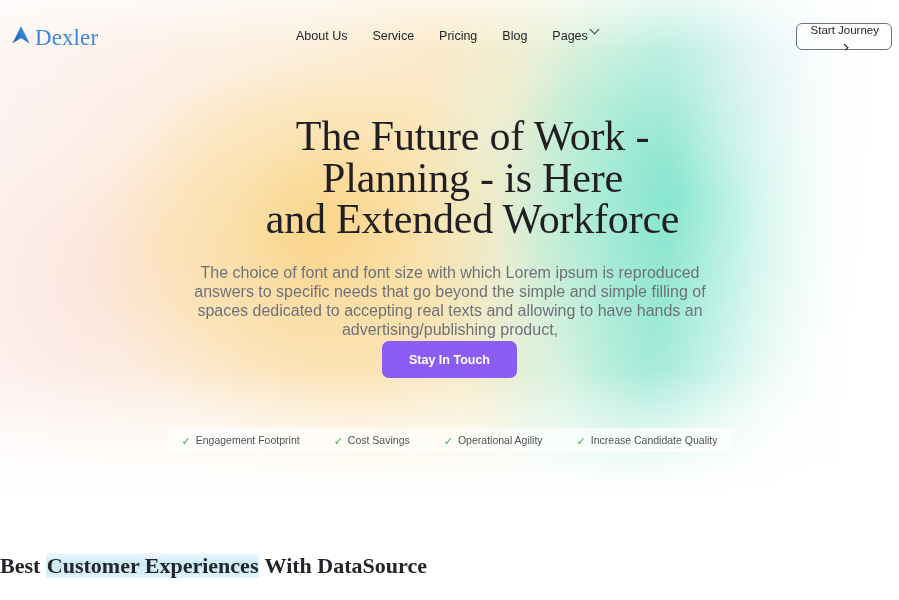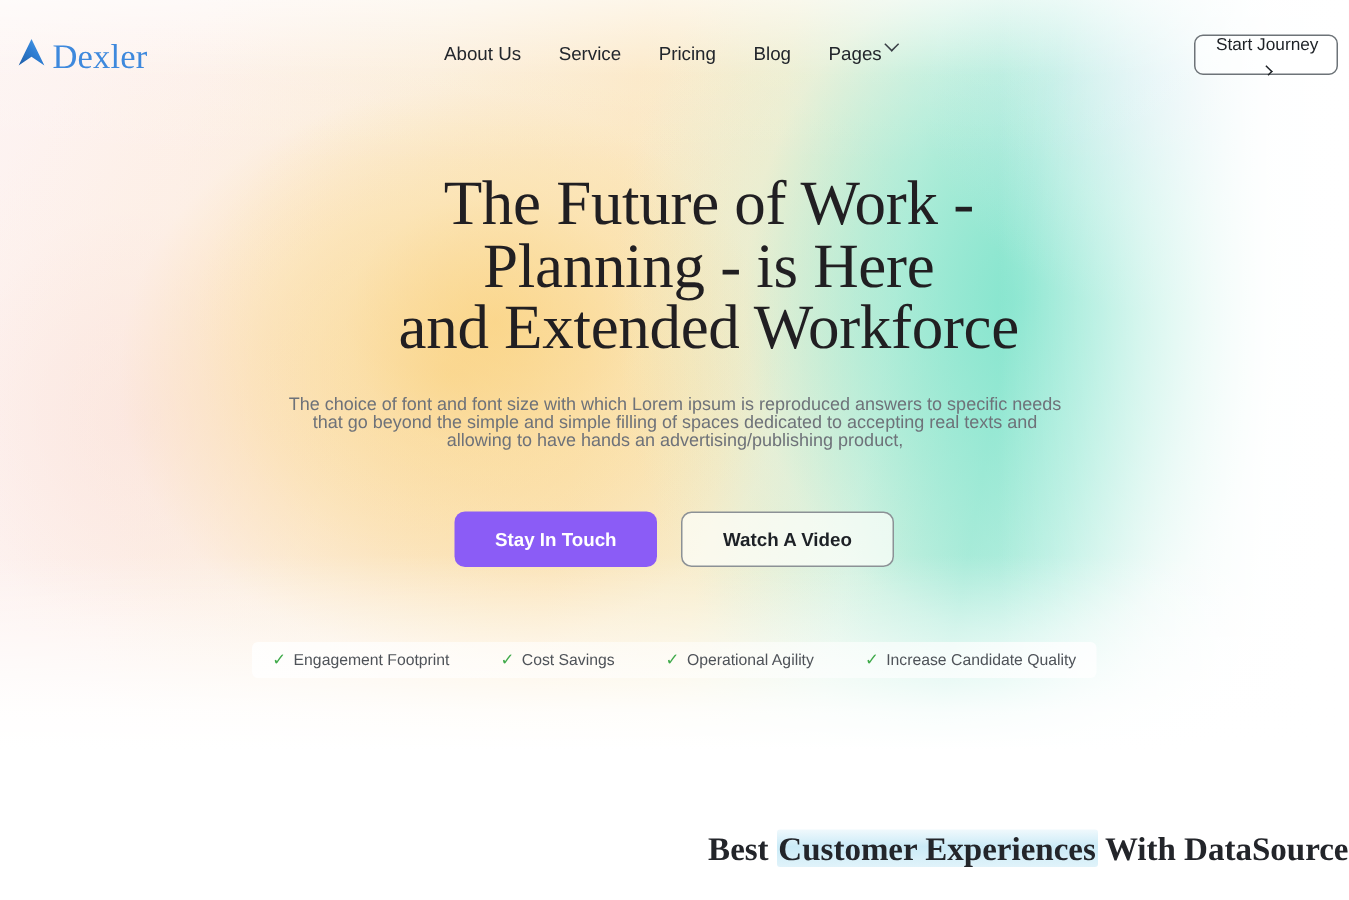--- a/index.html
+++ b/index.html
@@ -210,22 +210,22 @@
     letter-spacing: -0.2px;
     padding-left: 46px;
   }
   .headline .ln { display: block; }
 
   .subcopy {
     position: absolute;
     left: 190px;
     top: 263px;
     width: 520px;
-    font-size: 12px;
-    line-height: 12px;
+    font-size: 16px;
+    line-height: 19px;
     color: #6e7279;
     text-align: center;
   }
 
   .btn-row {
     position: absolute;
     left: 0;
     top: 341px;
     width: 899px;
     display: flex;
@@ -296,21 +296,21 @@
     display: inline-block;
     transform: translateY(0.5px);
   }
 
   
   .section-heading {
     position: absolute;
     left: 0;
     top: 552px;
     width: 899px;
-    text-align: right;
+    text-align: left;
     font-family: "Liberation Serif", serif;
     font-size: 22px;
     line-height: 27px;
     color: #23252a;
     z-index: 4;
     white-space: nowrap;
   }
   .hl {
     background: linear-gradient(180deg,
       rgba(205,234,246,0.30) 0%,
@@ -383,21 +383,20 @@
   <h1 class="headline">
     <span class="ln">The Future of Work -</span>
     <span class="ln">Planning - is Here</span>
     <span class="ln">and Extended Workforce</span>
   </h1>
 
   <p class="subcopy">The choice of font and font size with which Lorem ipsum is reproduced answers to specific needs that go beyond the simple and simple filling of spaces dedicated to accepting real texts and allowing to have hands an advertising/publishing product,</p>
 
   <div class="btn-row">
     <button class="btn btn-primary">Stay In Touch</button>
-    <button class="btn btn-secondary">Watch A Video</button>
   </div>
 </section>
 
 <div class="features">
   <div class="features-inner">
 
     <div class="feature">
       <span class="tick">✓</span>
       <span>Engagement Footprint</span>
     </div>

